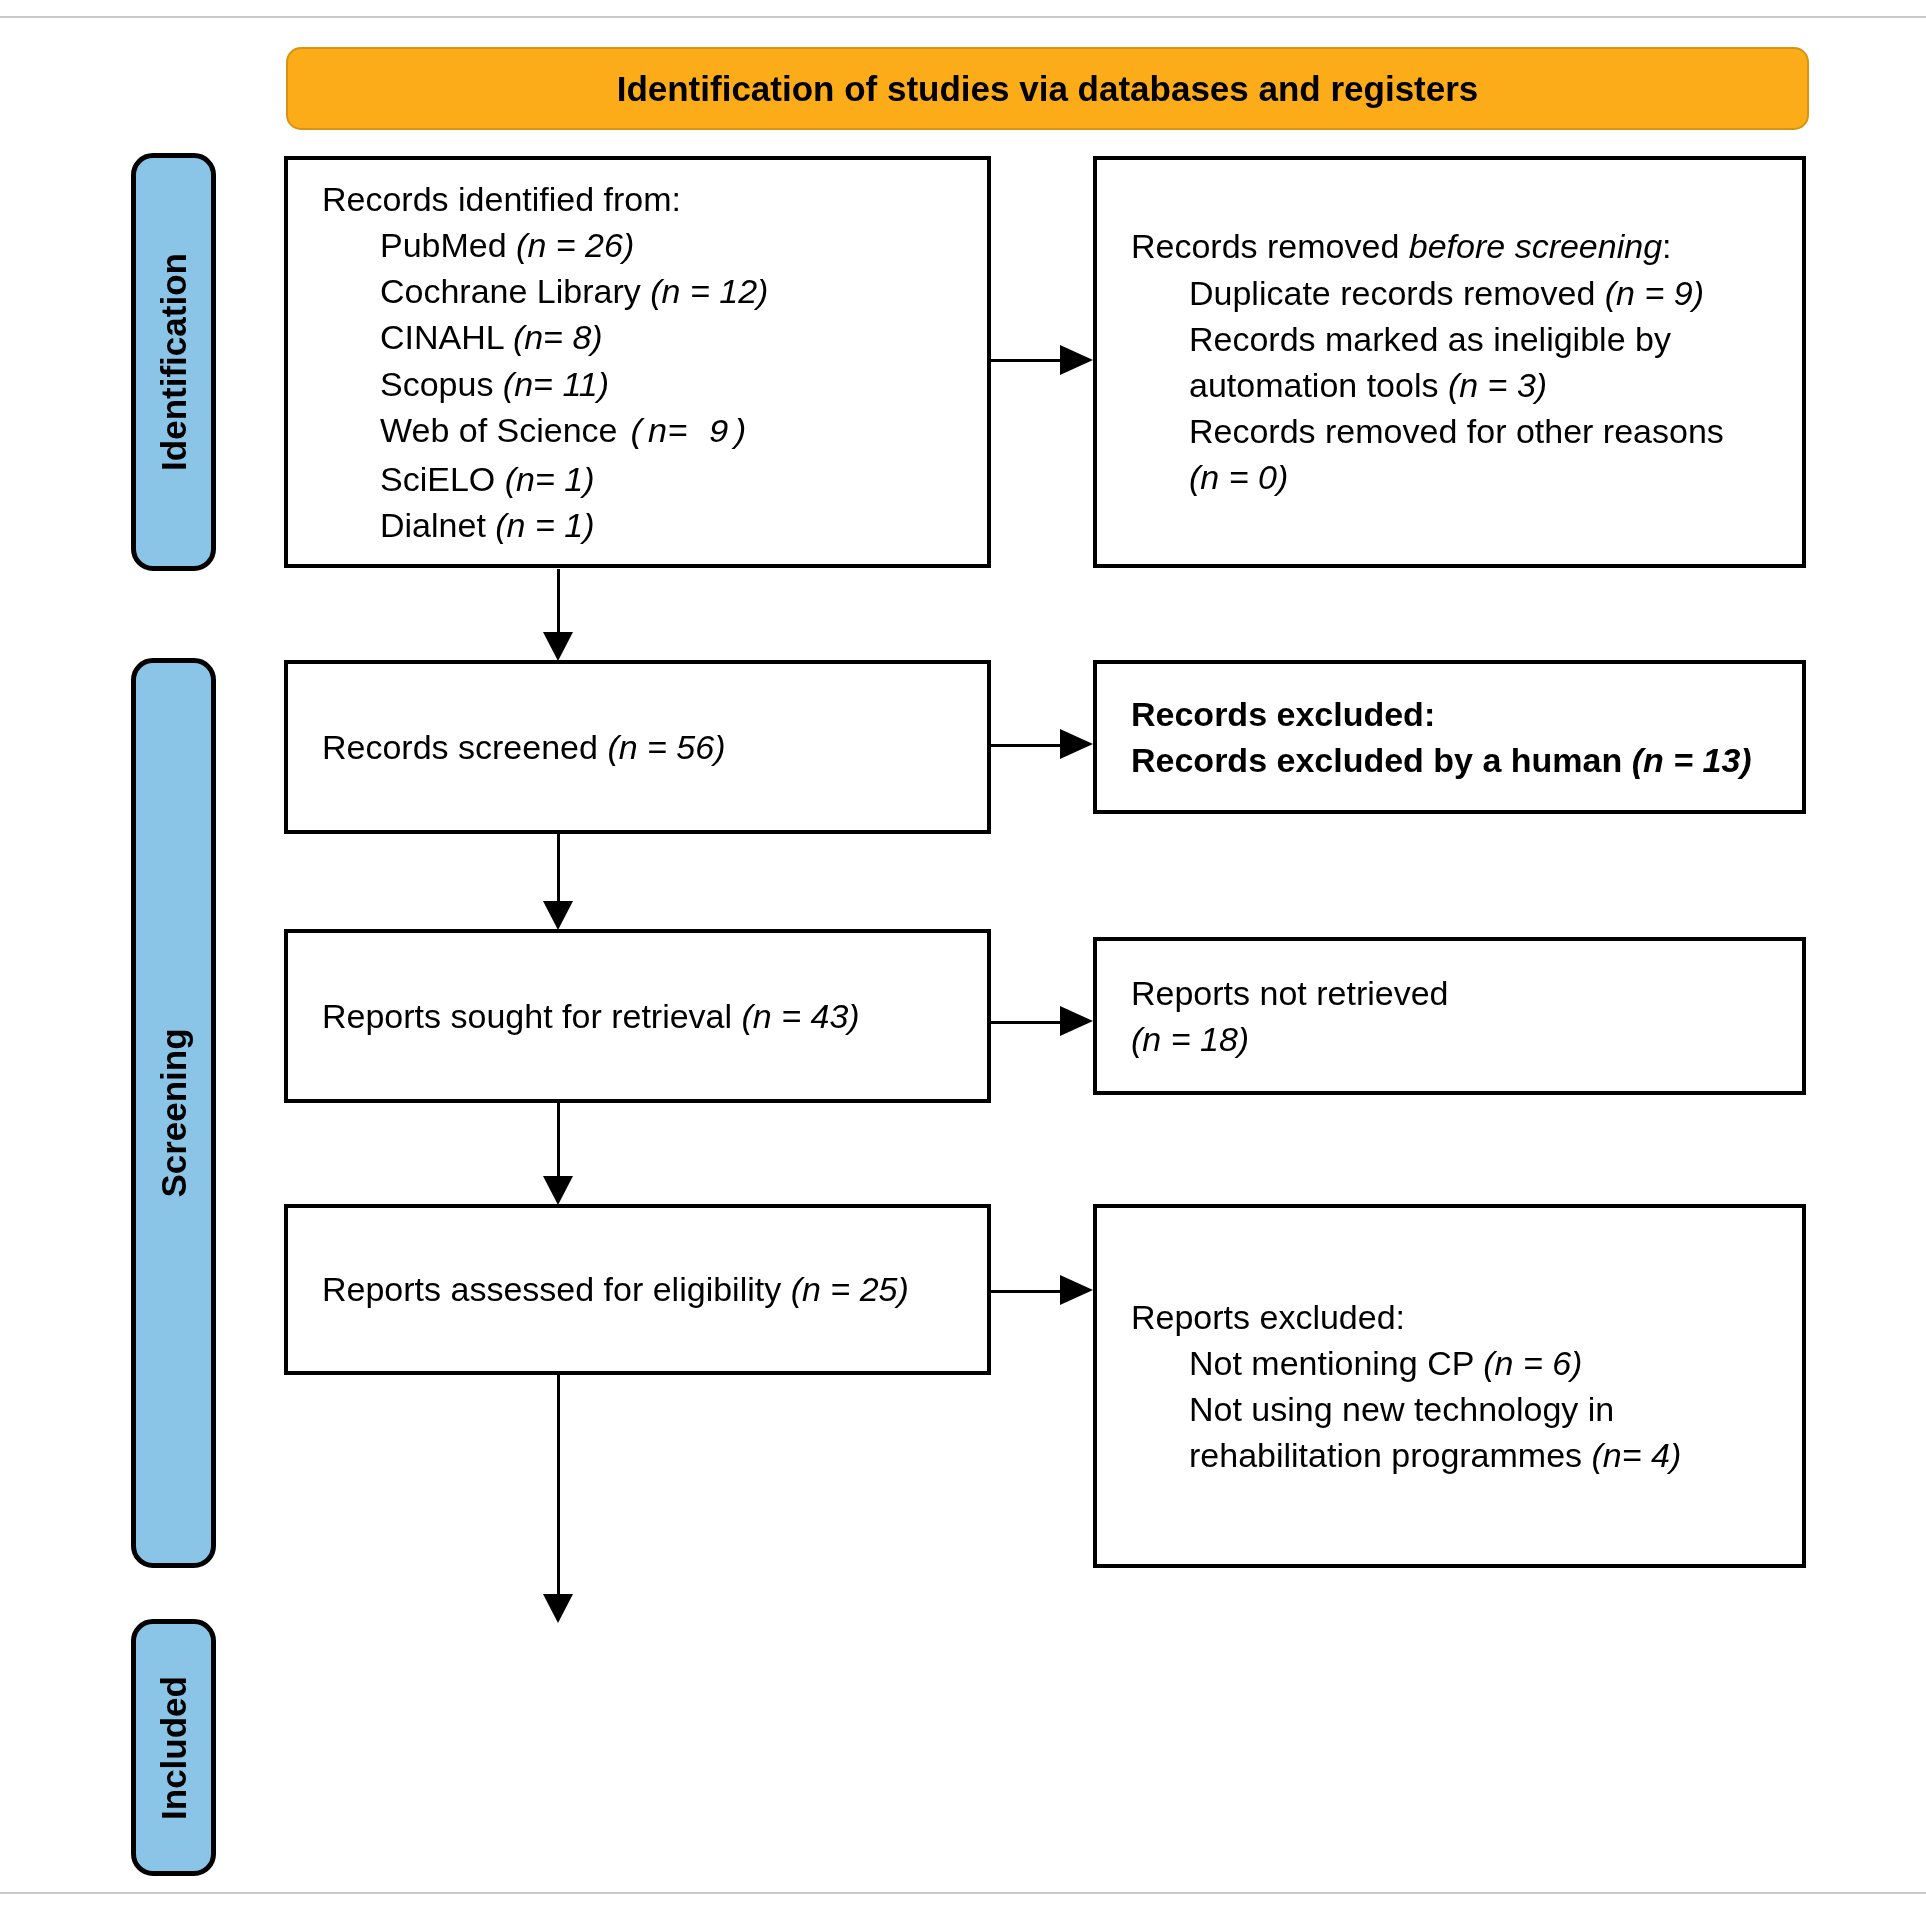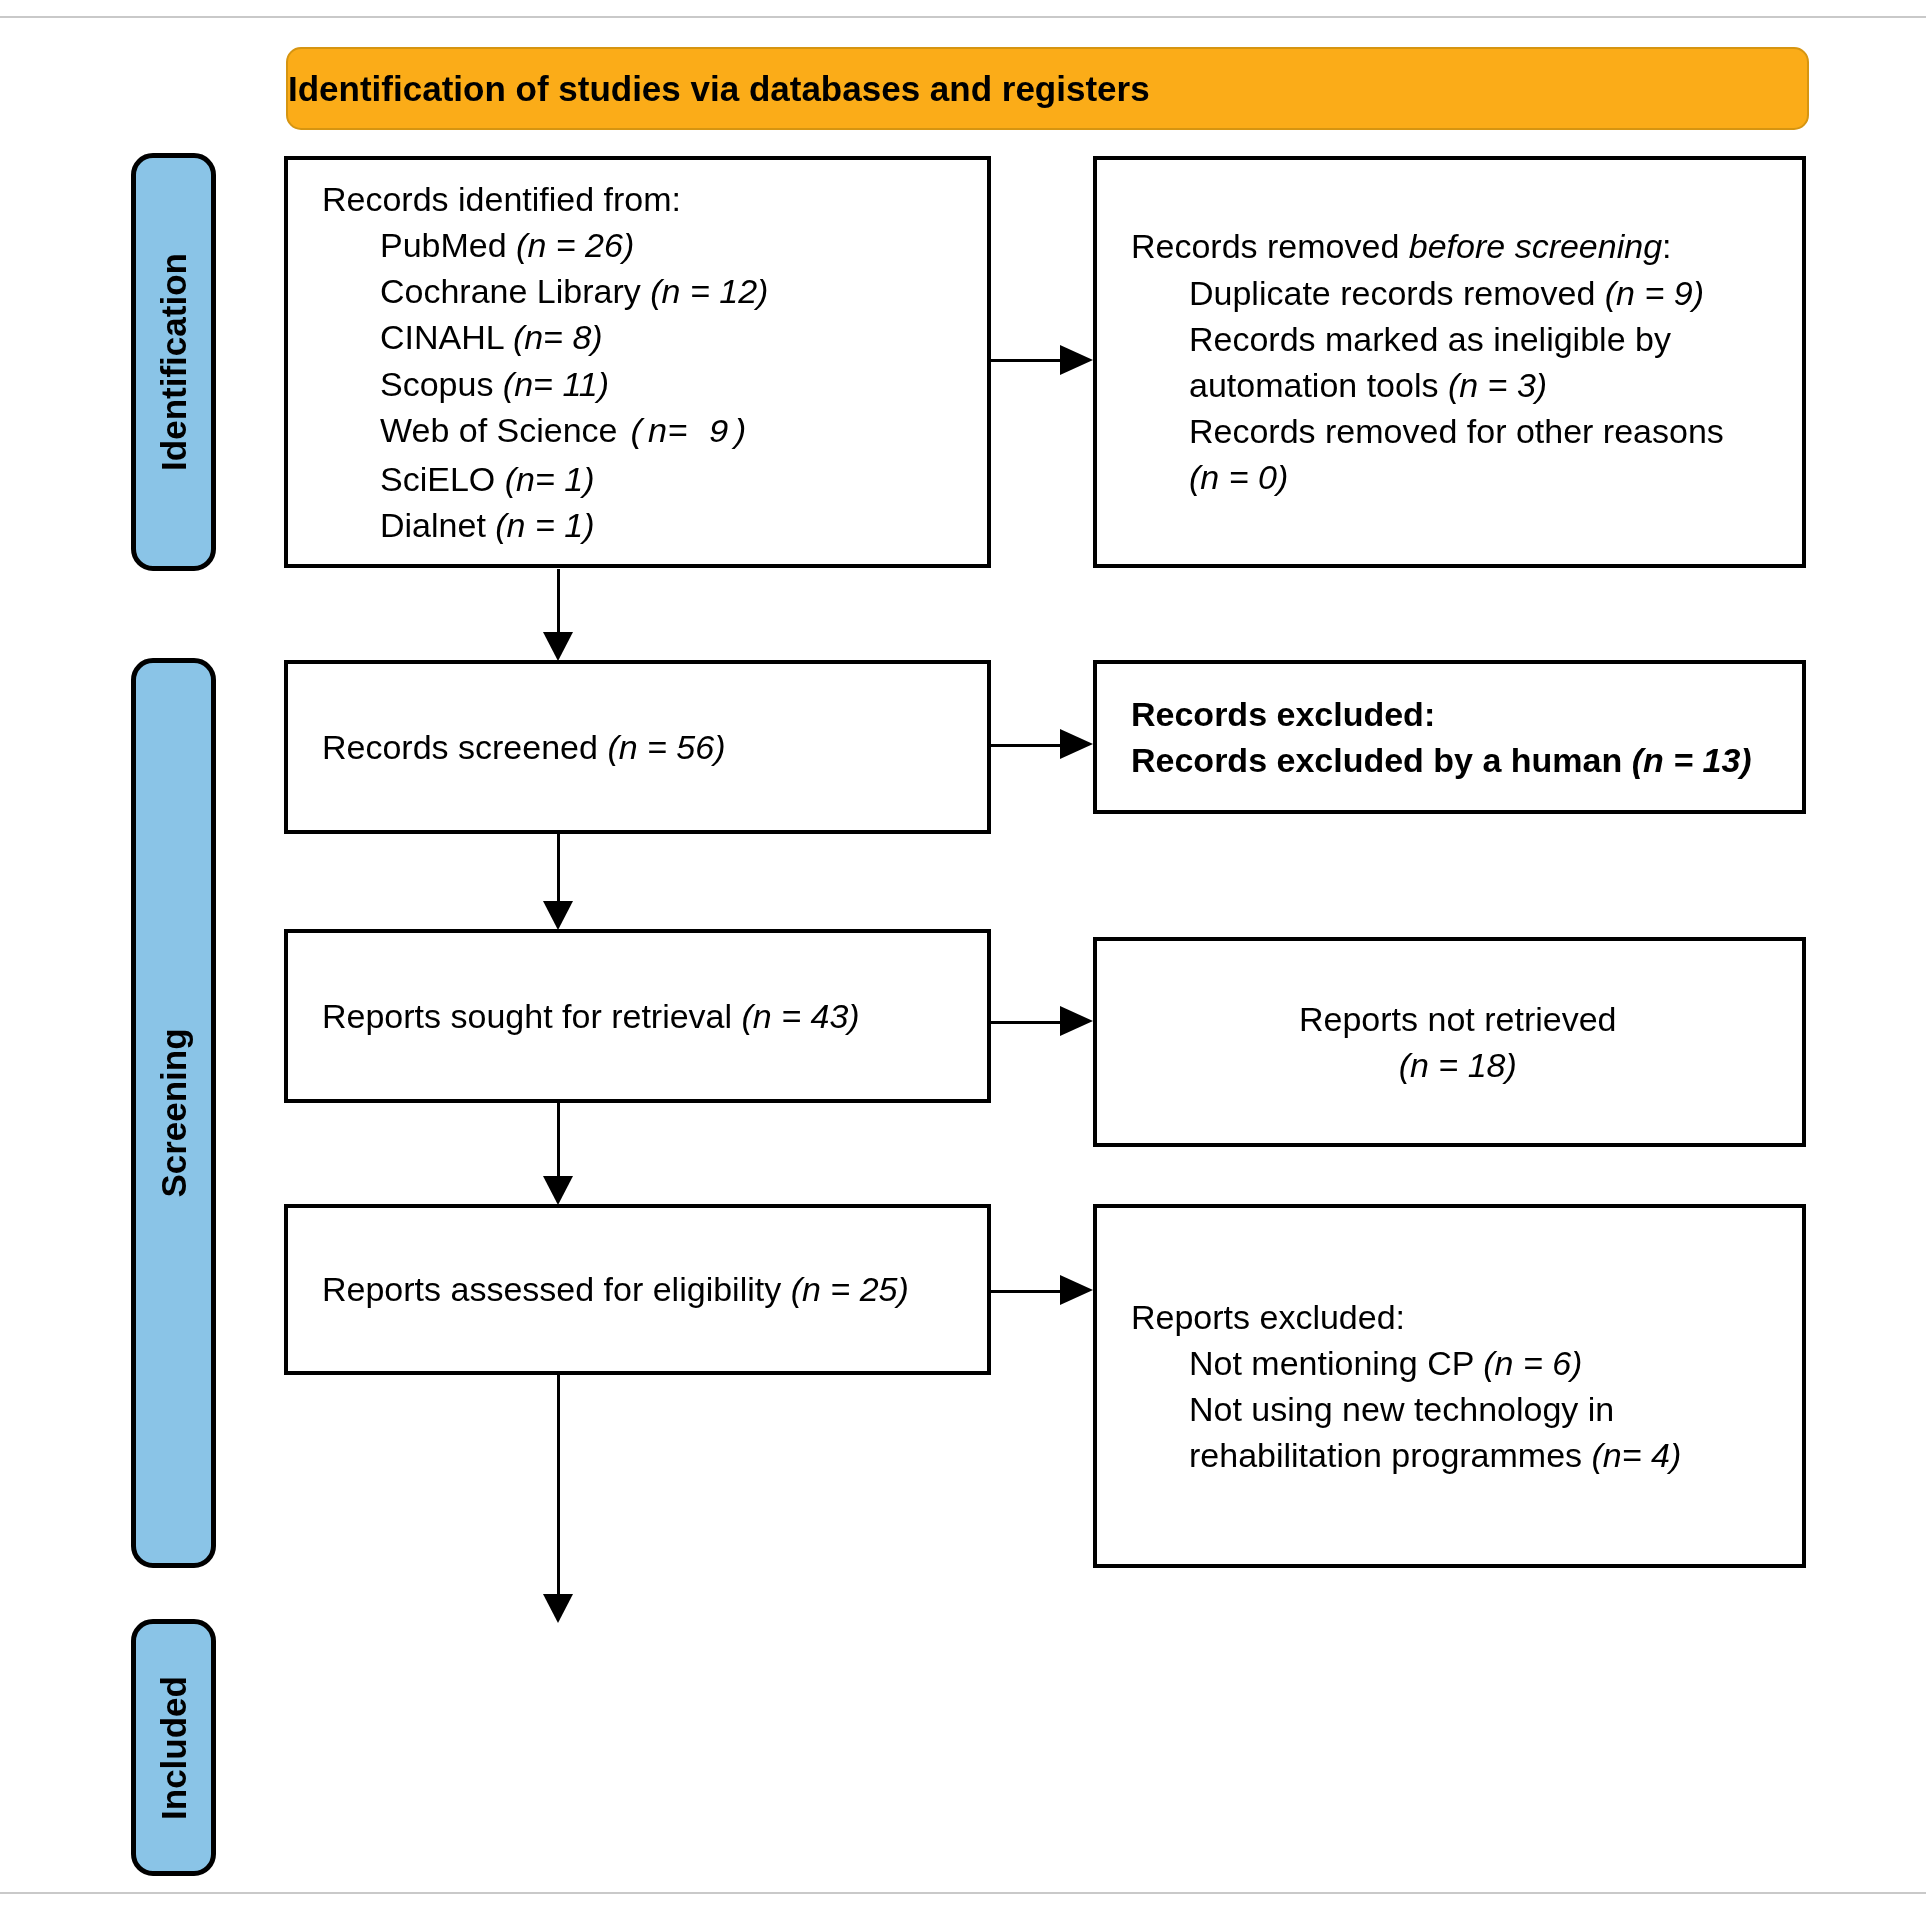--- a/index.html
+++ b/index.html
@@ -16,21 +16,21 @@
 
   .hairline{position:absolute;left:0;width:1926px;height:1.7px;background:var(--hairline);}
   .hairline.top{top:16.3px;}
   .hairline.bottom{top:1892px;}
 
   .banner{
     position:absolute;left:286px;top:47px;width:1523px;height:83px;
     background:var(--banner-bg);
     border:2.9px solid var(--banner-border);
     border-radius:15px;
-    display:flex;align-items:center;justify-content:flex-start;
+    display:flex;align-items:center;justify-content:center;
   }
   .banner-title{font-size:35px;font-weight:bold;white-space:nowrap;}
 
   .stage{
     position:absolute;left:131px;width:85px;
     background:var(--sidebar-bg);
     border:5.8px solid #000;border-radius:22px;
     display:flex;align-items:center;justify-content:center;
   }
   .stage-label{
@@ -52,21 +52,21 @@
 
   .col-main{left:284px;width:707px;}
   .col-right{left:1093px;width:713px;}
   #box-records-identified{top:156px;height:412px;}
   #box-records-screened{top:660px;height:174px;}
   #box-reports-sought{top:929px;height:174px;}
   #box-reports-assessed{top:1204px;height:171px;}
   #box-studies-included{top:1622px;height:239px;}
   #box-records-removed{top:156px;height:412px;}
   #box-records-excluded{top:660px;height:154px;font-weight:bold;}
-  #box-reports-not-retrieved{top:937px;height:210px;align-items:center;}
+  #box-reports-not-retrieved{top:937px;height:158px;}
   #box-reports-excluded{top:1204px;height:364px;}
 
   .shaft-h{position:absolute;height:2.9px;background:var(--line-color);}
   .shaft-v{position:absolute;width:2.9px;background:var(--line-color);}
   .head-right{
     position:absolute;width:0;height:0;
     border-left:33px solid var(--line-color);
     border-top:15.7px solid transparent;
     border-bottom:15.7px solid transparent;
   }

